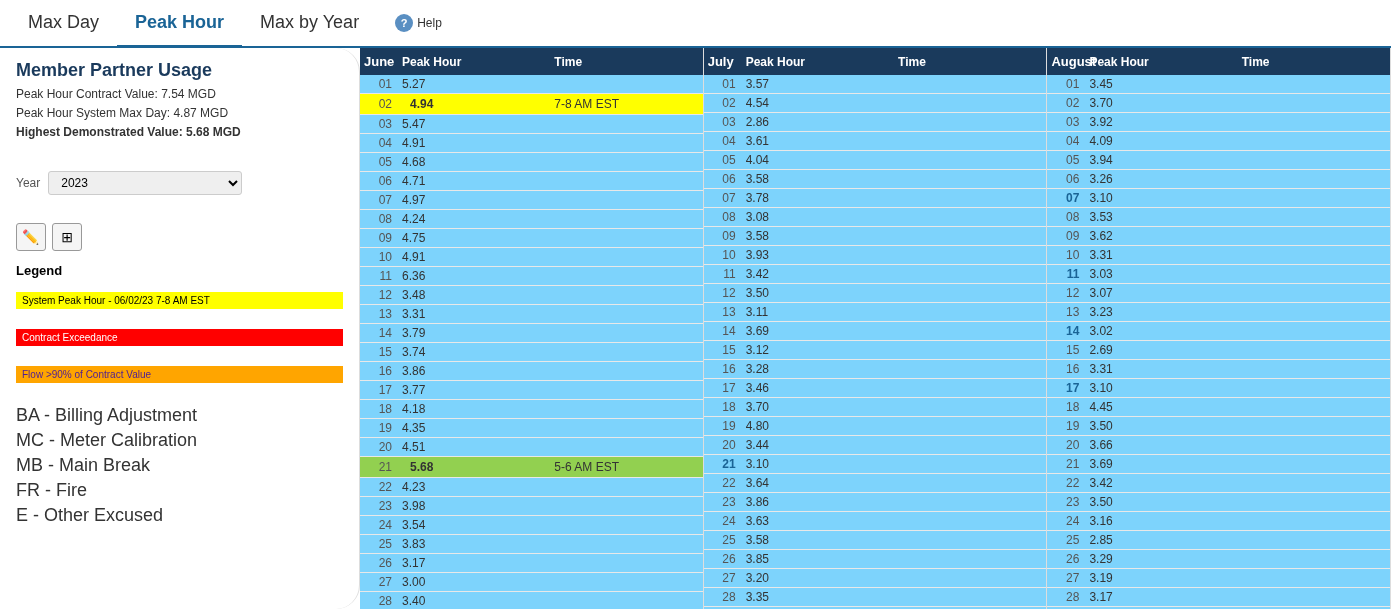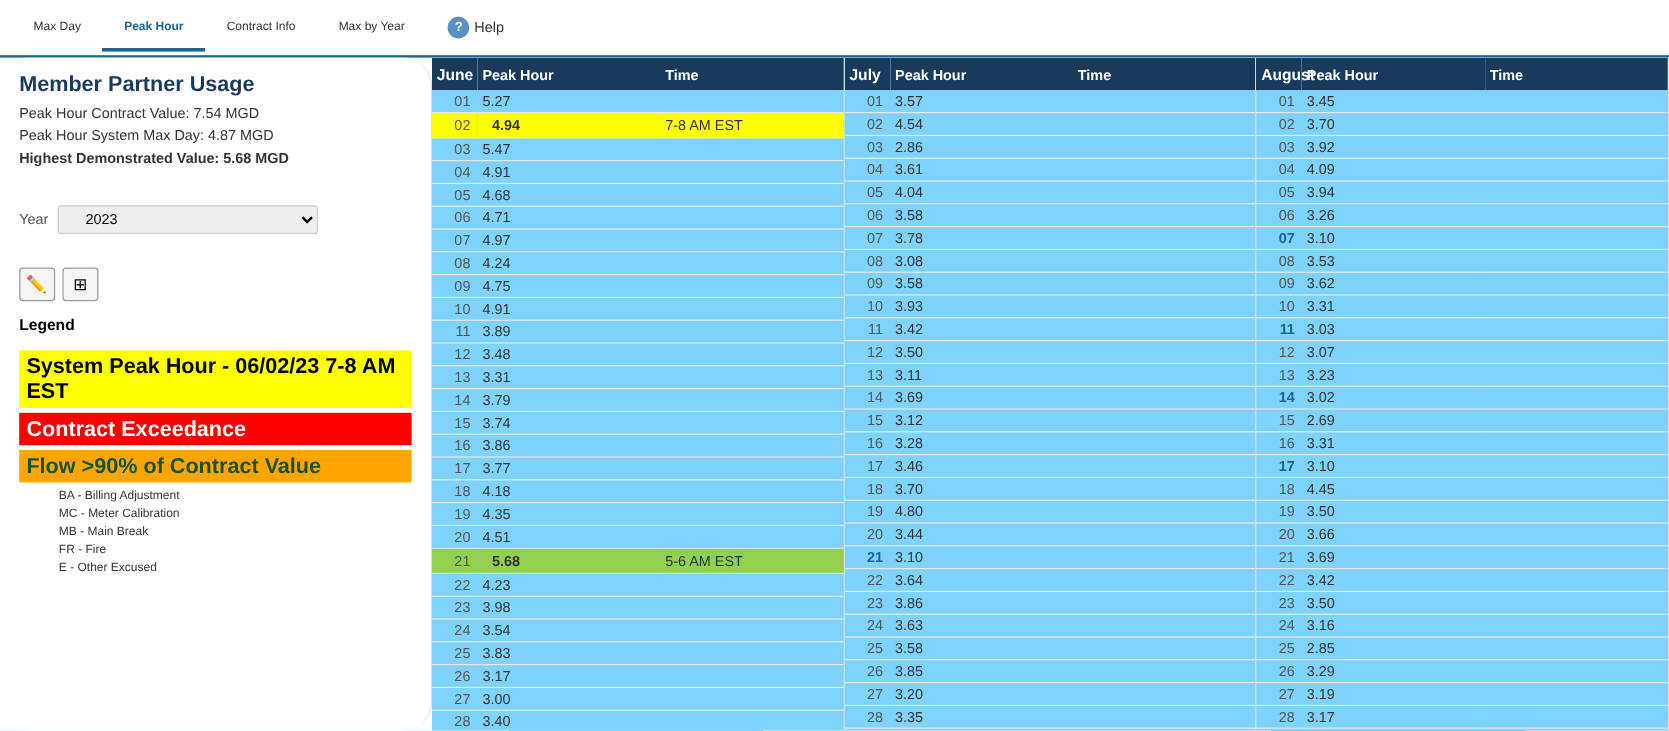--- a/index.html
+++ b/index.html
@@ -11,21 +11,21 @@
       align-items: center;
       border-bottom: 2px solid #1a6496;
       padding: 0 10px;
       height: 48px;
       background: #fff;
     }
     .tab {
       padding: 12px 18px;
       cursor: pointer;
       color: #333;
-      font-size: 10px;
+      font-size: 18px;
       text-decoration: none;
       border-bottom: 3px solid transparent;
       margin-bottom: -2px;
     }
     .tab.active {
       color: #1a6496;
       border-bottom: 3px solid #1a6496;
       font-weight: bold;
     }
     .tab-help {
@@ -86,23 +86,23 @@
       gap: 8px;
       margin: 28px 0;
     }
     .year-label {
       font-size: 12px;
       color: #555;
     }
     .year-select {
       border: 1px solid #ccc;
       border-radius: 3px;
-      padding: 3px 18px;
+      padding: 3px 8px;
       font-size: 12px;
-      width: 217px;
+      width: 194px;
     }
     .toolbar-icons {
       display: flex;
       gap: 6px;
       margin: 6px 0 12px 0;
     }
     .icon-btn {
       display: inline-flex;
       align-items: center;
       justify-content: center;
@@ -115,29 +115,28 @@
       font-size: 14px;
     }
 
     .legend-title {
       font-weight: bold;
       margin-bottom: 14px;
       font-size: 13px;
     }
     .legend-item {
       padding: 3px 6px;
-      margin-bottom: 4px;
+      margin-bottom: 20px;
+      font-size: 10px;
+      font-weight: normal;
+    }
+    .legend-plain {
       font-size: 18px;
-      font-weight: bold;
-    }
-    .legend-plain {
-      font-size: 10px;
       color: #333;
       padding: 2px 0;
-      margin-left: 33px;
     }
 
     
     .tables-area {
       display: flex;
       flex: 1;
       overflow-x: auto;
       overflow-y: hidden;
       background: #7dd3fc;
     }
@@ -205,21 +204,20 @@
     .row-hdv {
       background-color: #92d050 !important;
     }
   </style>
 </head>
 <body>
 
 <div class="tabs">
   <div class="tab">Max Day</div>
   <div class="tab active">Peak Hour</div>
-  <div class="tab">Contract Info</div>
   <div class="tab">Max by Year</div>
   <div class="tab-help">
     <span class="help-icon">?</span>
     <span>Help</span>
   </div>
 </div>
 
 <div class="main-layout">
 
   <div class="sidebar">
@@ -241,21 +239,21 @@
 
     <div class="toolbar-icons">
       <button class="icon-btn" title="Edit">✏️</button>
       <button class="icon-btn" title="Grid">⊞</button>
     </div>
 
     <div class="legend-title">Legend</div>
 
     <div class="legend-item" style="background-color:#ffff00;color:#000;">System Peak Hour - 06/02/23 7-8 AM EST</div>
     <div class="legend-item" style="background-color:#ff0000;color:#fff;">Contract Exceedance</div>
-    <div class="legend-item" style="background-color:#ffa500;color:#14532d;">Flow &gt;90% of Contract Value</div>
+    <div class="legend-item" style="background-color:#ffa500;color:#4c1d95;">Flow &gt;90% of Contract Value</div>
 
     <div class="legend-plain">BA - Billing Adjustment</div>
     <div class="legend-plain">MC - Meter Calibration</div>
     <div class="legend-plain">MB - Main Break</div>
     <div class="legend-plain">FR - Fire</div>
     <div class="legend-plain">E - Other Excused</div>
   </div>
 
   <div class="tables-area">
 
@@ -315,21 +313,21 @@
                 <td>4.75</td>
                 <td></td>
               </tr>
               <tr>
                 <td>10</td>
                 <td>4.91</td>
                 <td></td>
               </tr>
               <tr>
                 <td>11</td>
-                <td>3.89</td>
+                <td>6.36</td>
                 <td></td>
               </tr>
               <tr>
                 <td>12</td>
                 <td>3.48</td>
                 <td></td>
               </tr>
               <tr>
                 <td>13</td>
                 <td>3.31</td>

